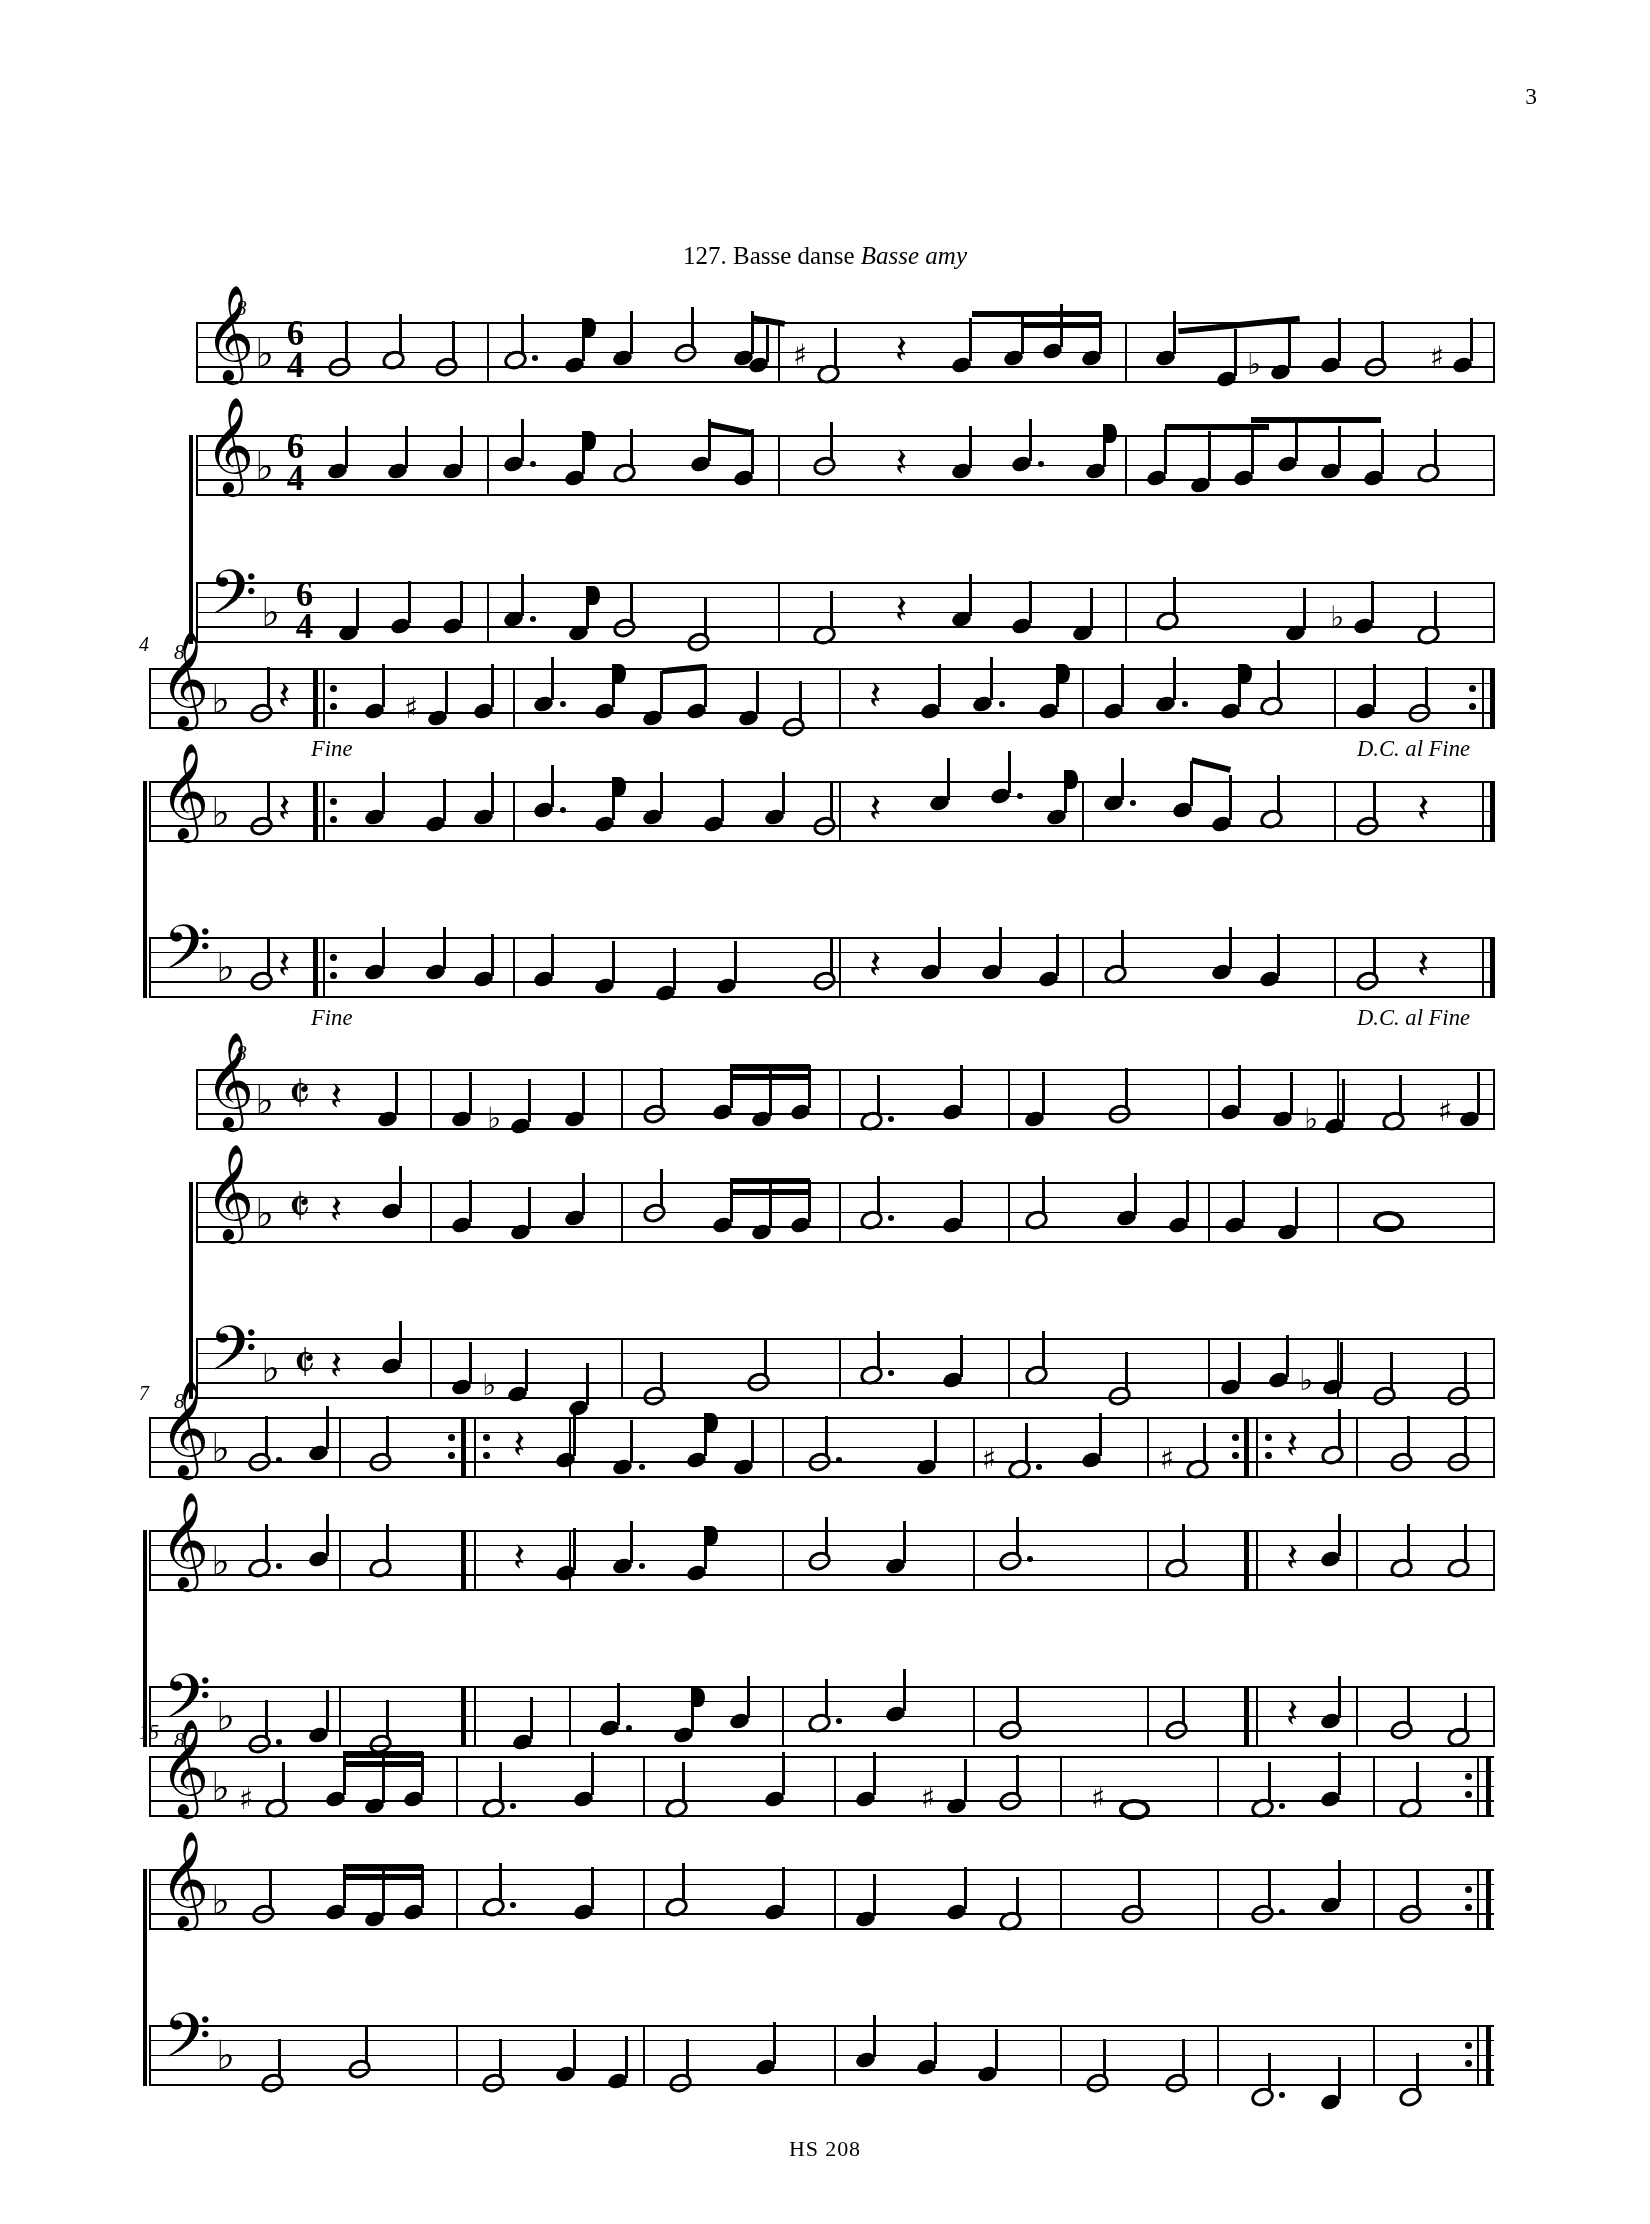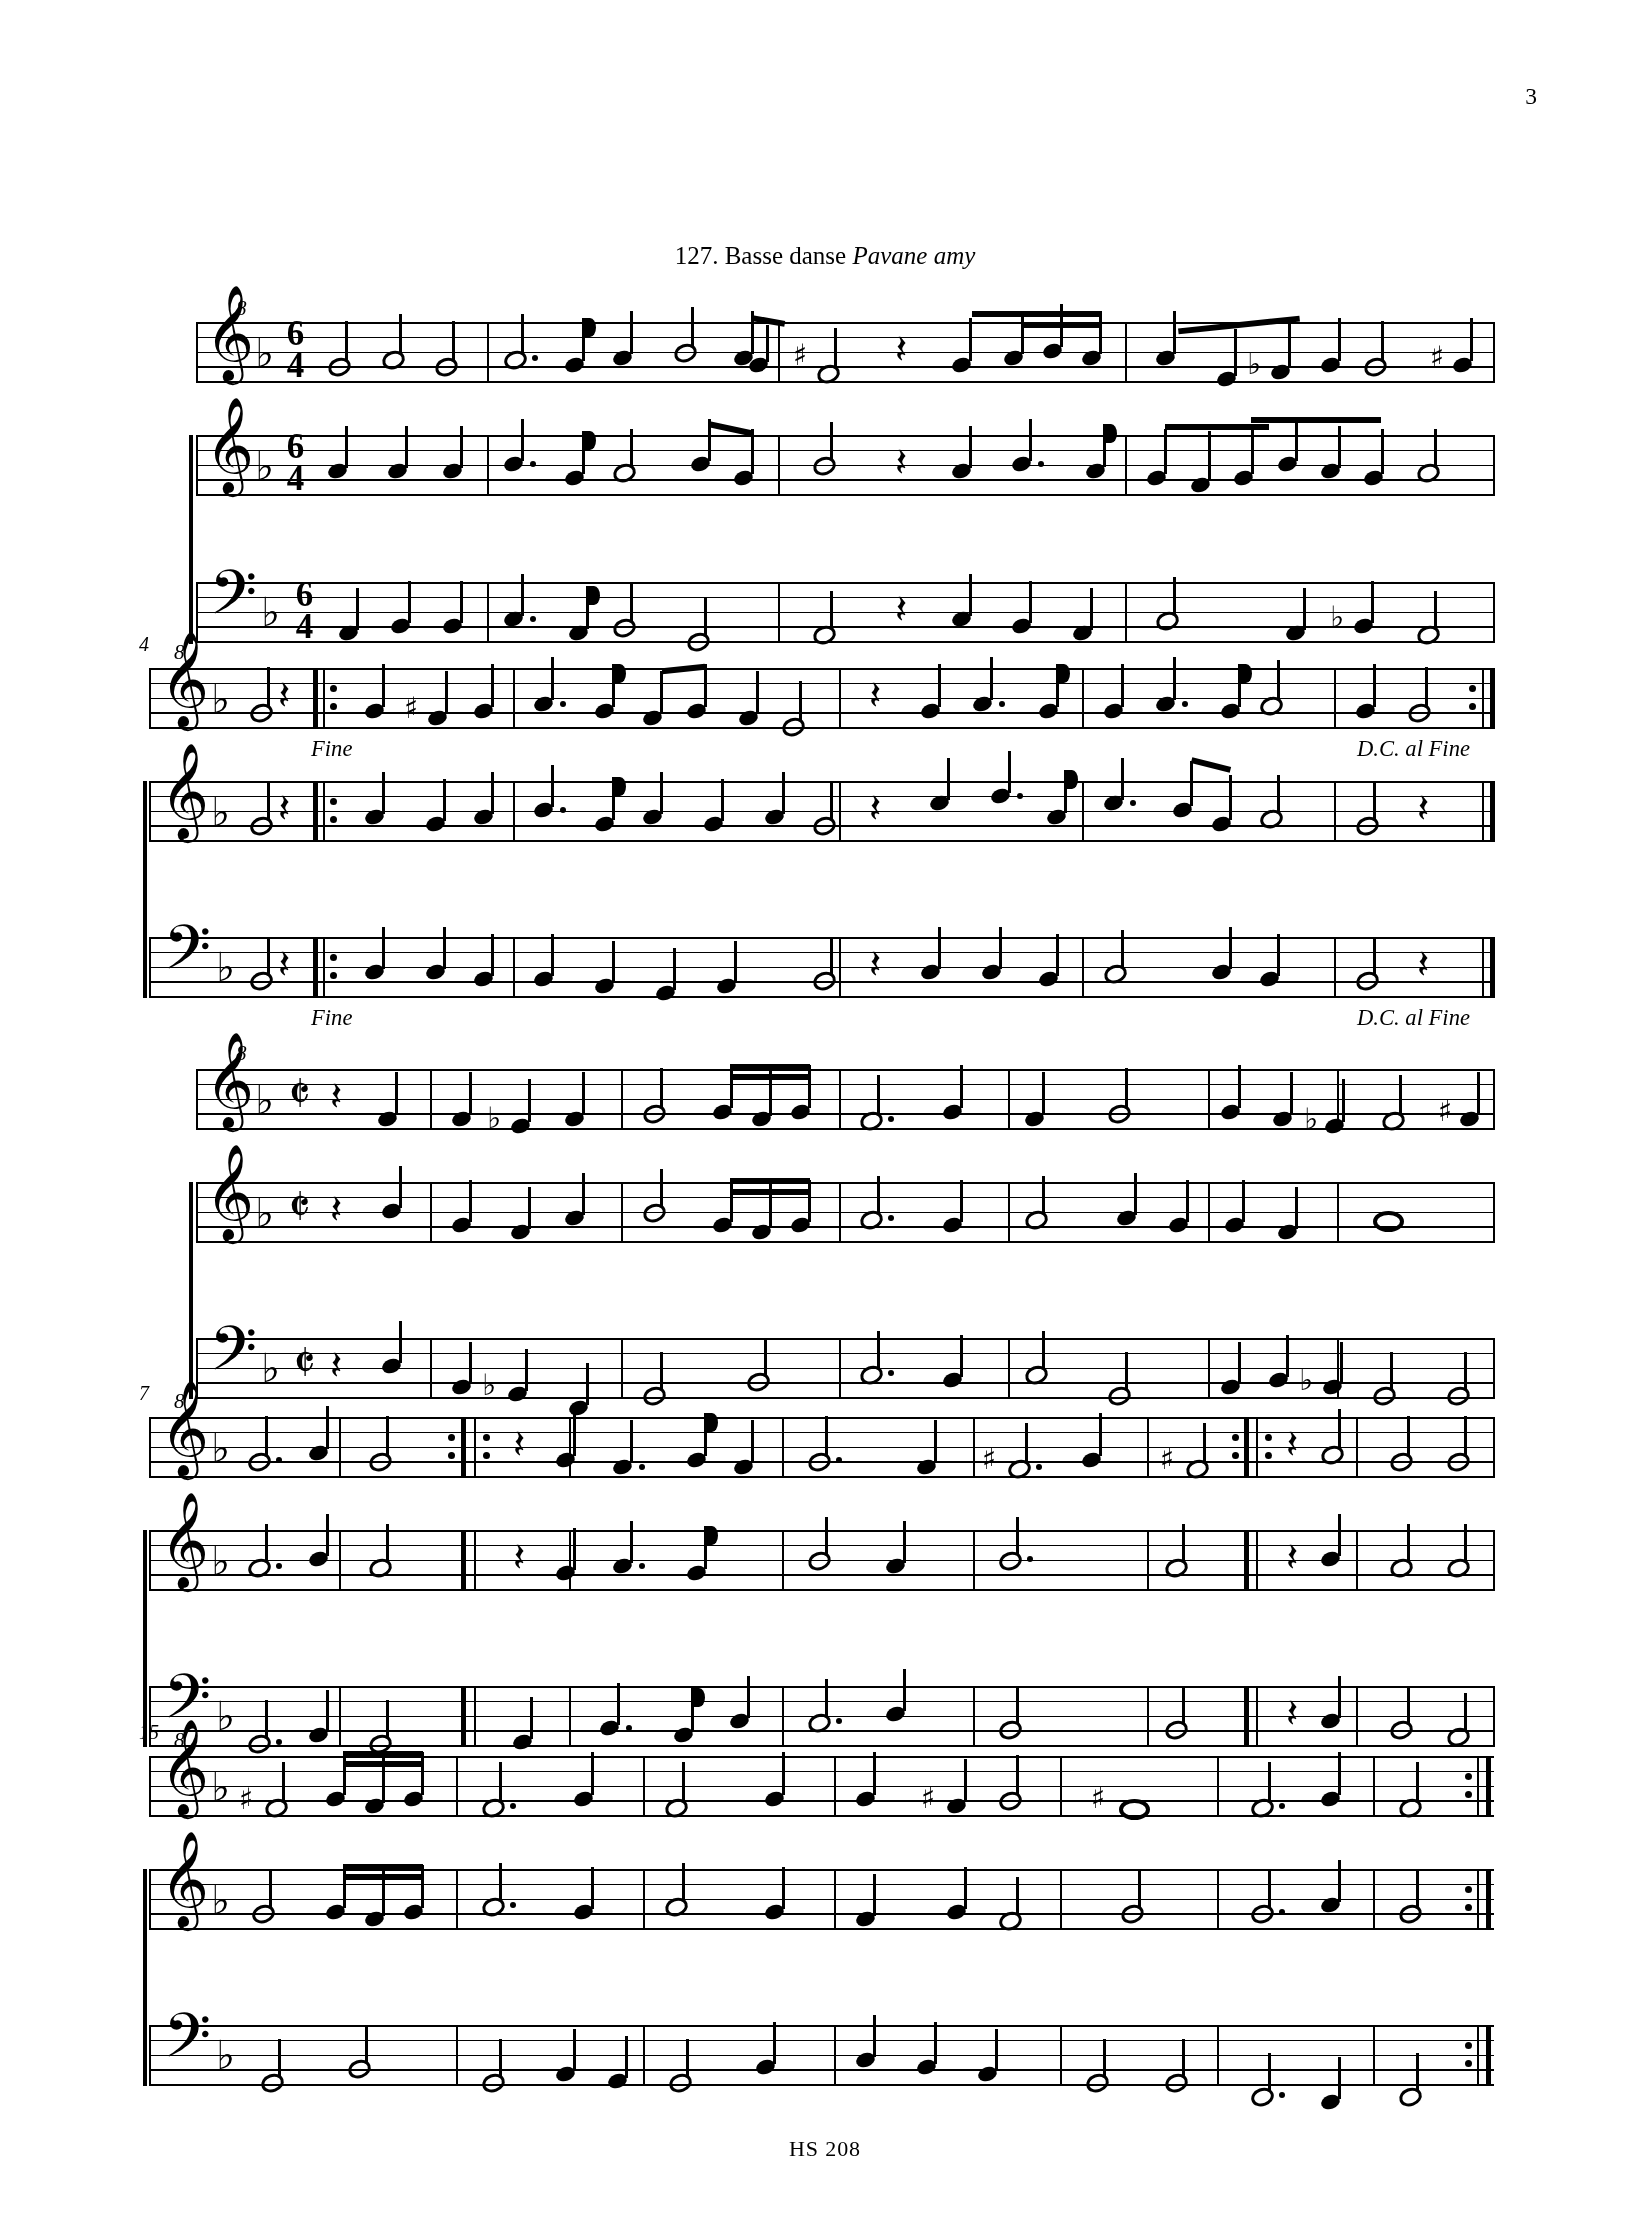--- a/index.html
+++ b/index.html
@@ -193,21 +193,21 @@
 </style>
 </head>
 <body>
 
 <div class="page">
 
   <div class="page-number">3</div>
 
 
   <div class="piece-title" style="top:242px;">
-    <span>127. Basse danse </span><span class="italic">Pavane amy</span>
+    <span>127. Basse danse </span><span class="italic">Basse amy</span>
   </div>
 
   <div class="system" id="sys1" style="left:0; top:287px; width:1650px; height:326px;">
 
     <div class="ottava-8" style="left:236px; top:8.7px;">8</div>
 
     <div class="staff" style="left:196px; top:35px; width:1299px; height:61px;">
       <div class="line" style="top:0px;  width:1299px;"></div>
       <div class="line" style="top:14.8px; width:1299px;"></div>
       <div class="line" style="top:29.5px; width:1299px;"></div>

